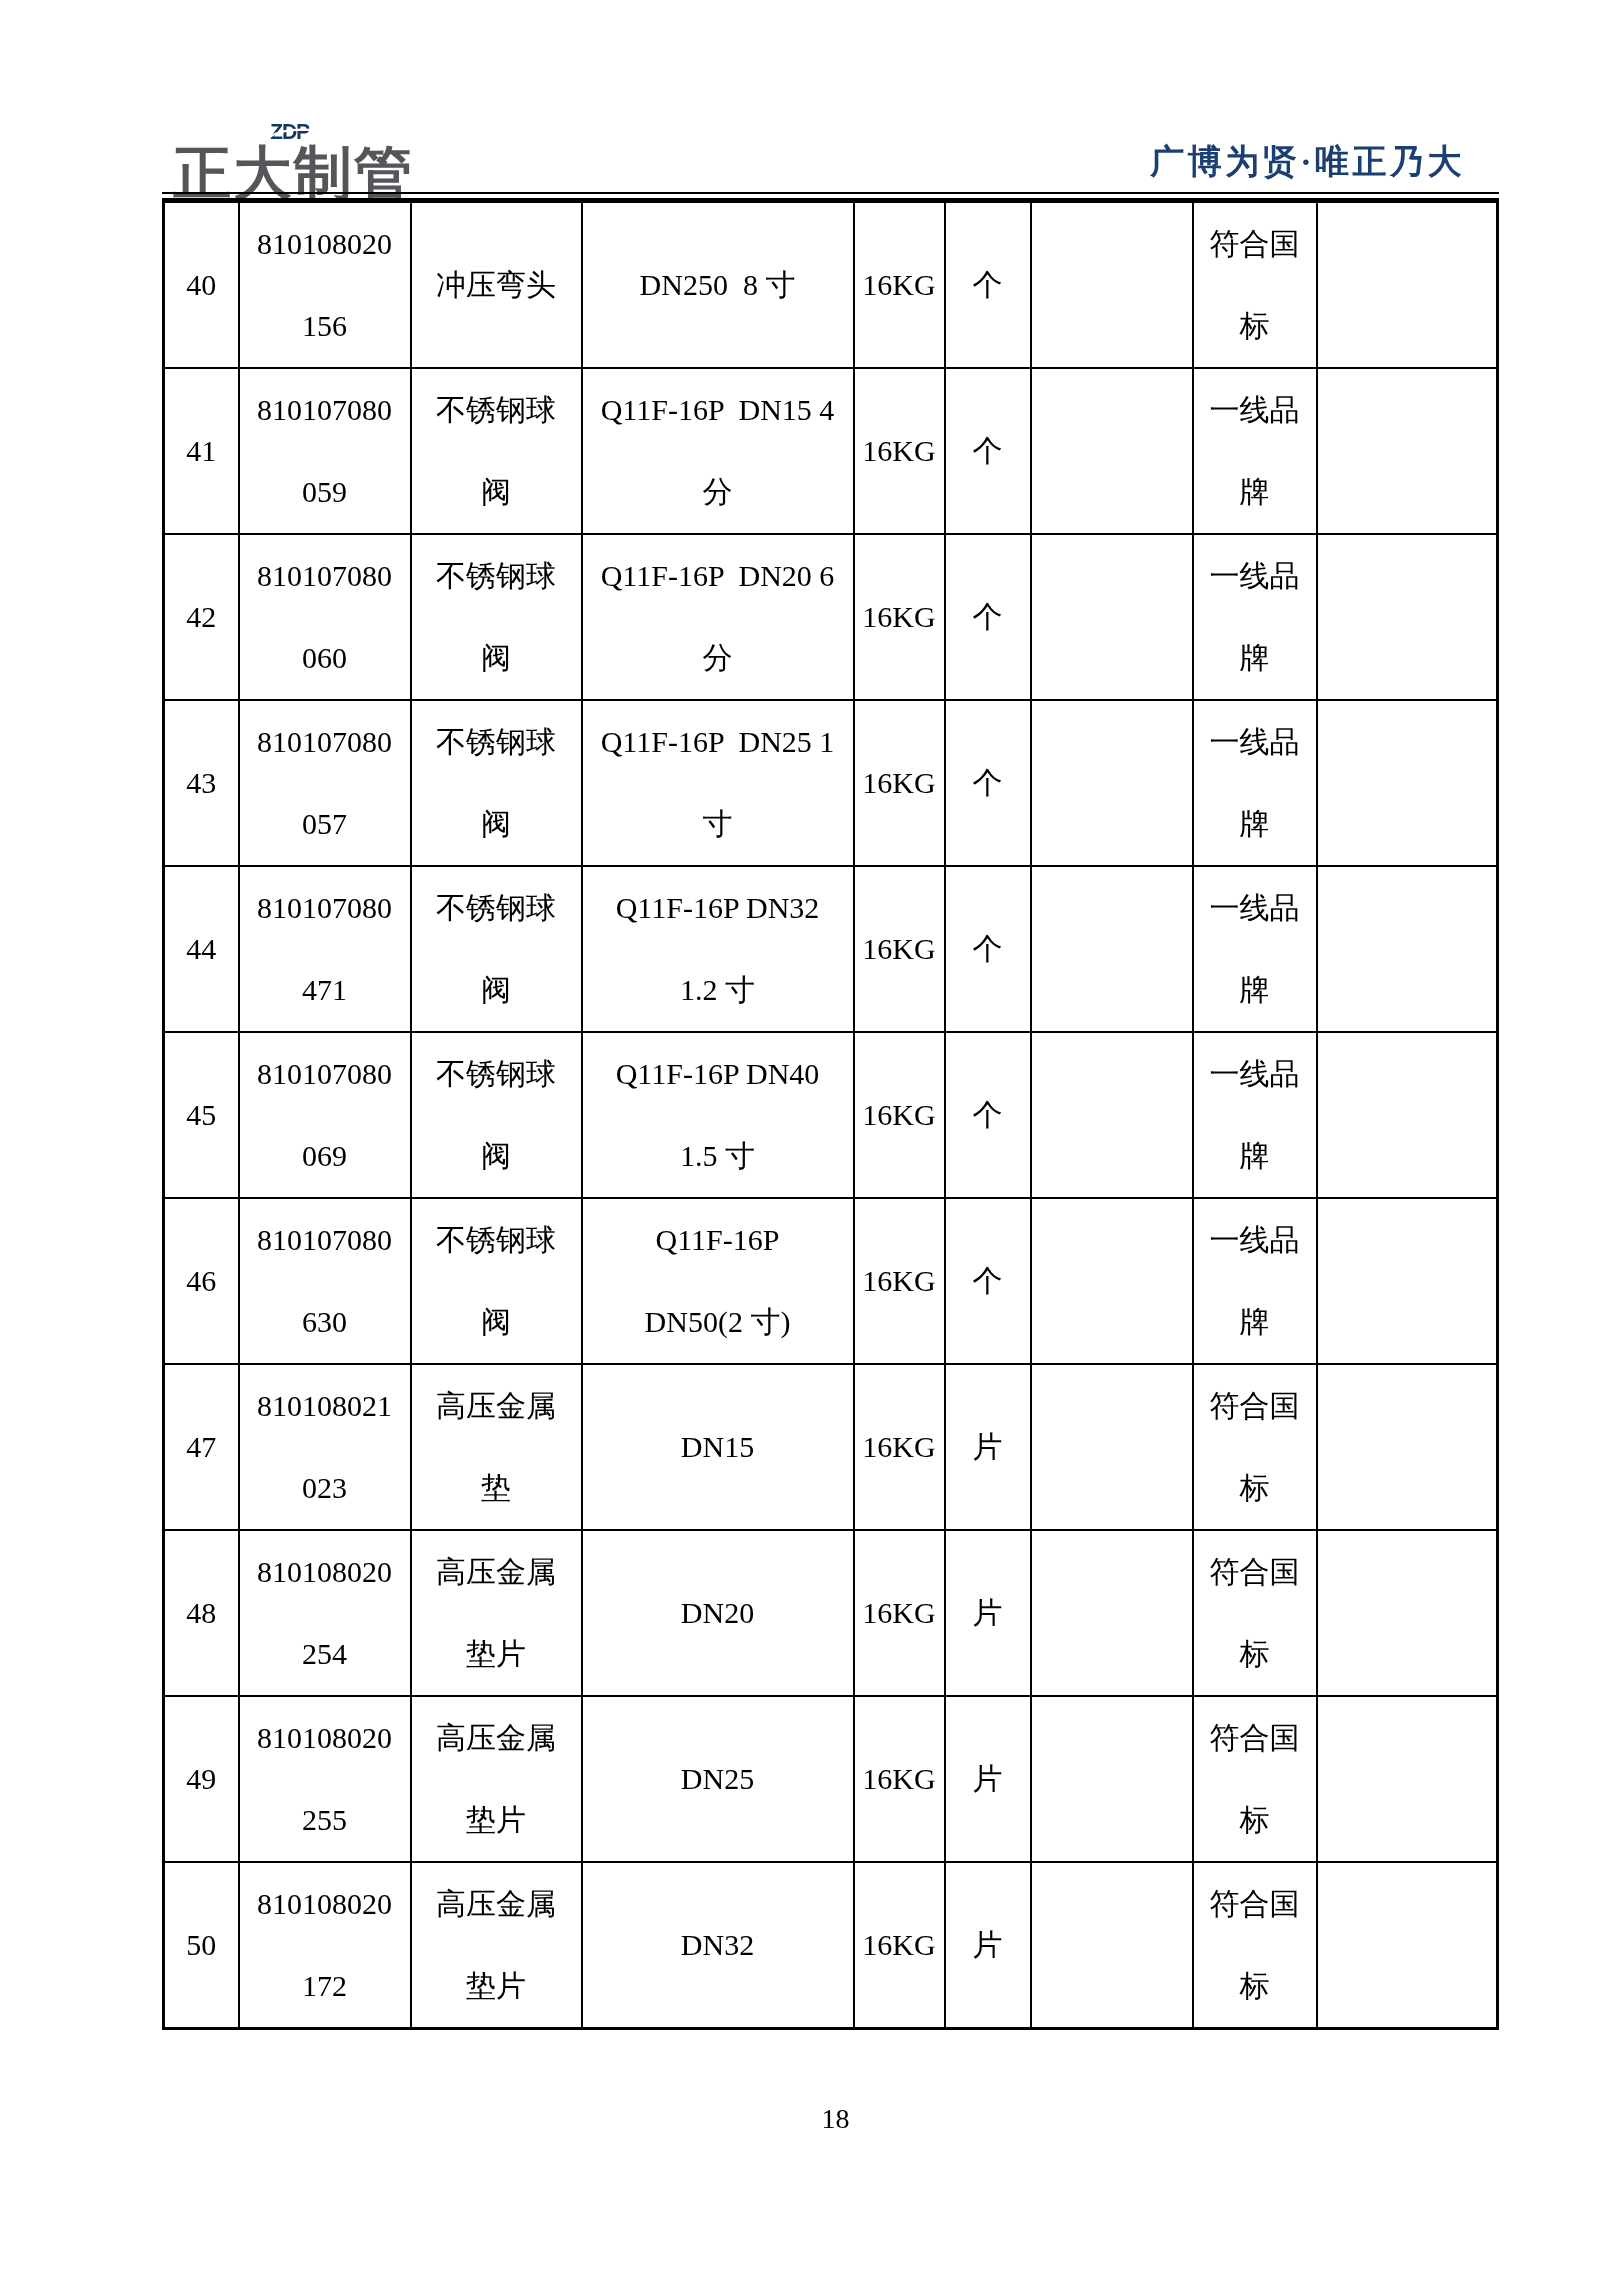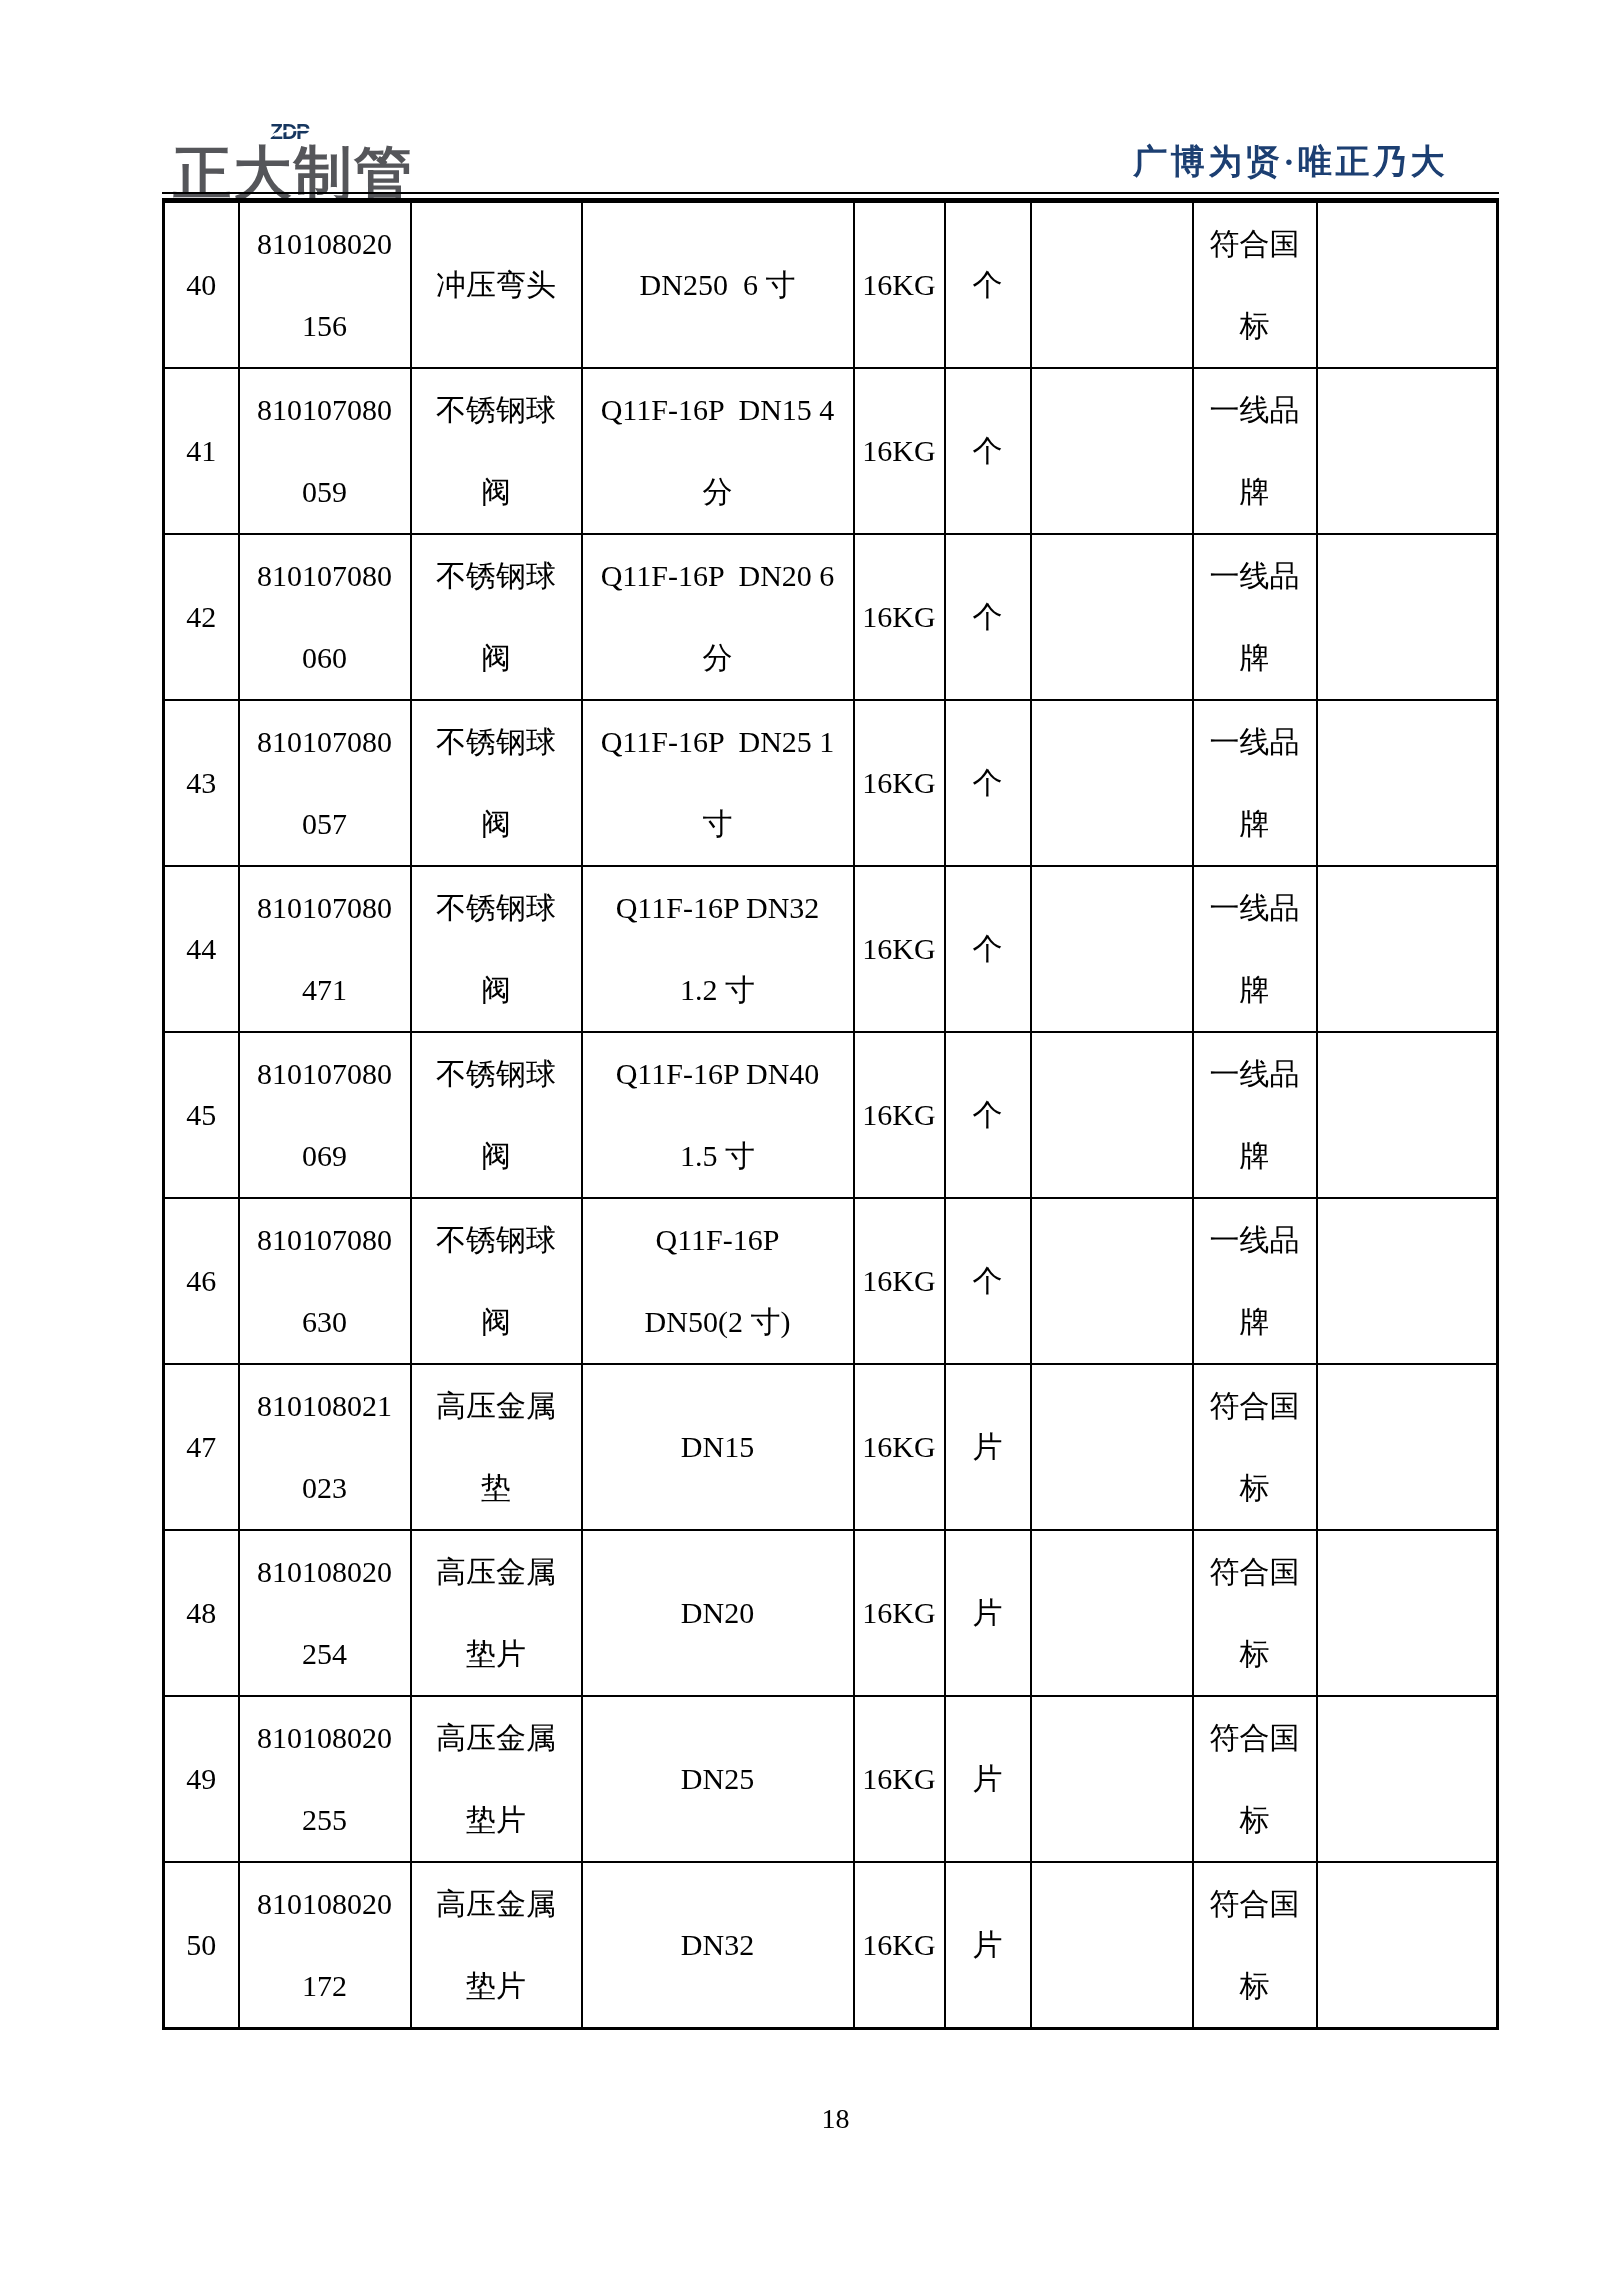--- a/index.html
+++ b/index.html
@@ -32,21 +32,21 @@
     font-weight: bold;
     font-size: 58px;
     color: #55565a;
     letter-spacing: 2.3px;
     margin-left: 8.2px;
     line-height: 1;
   }
   .slogan {
     position: absolute;
     top: 145px;
-    right: 175px;
+    right: 158px;
     font-family: "Liberation Serif", serif;
     font-weight: bold;
     font-size: 34px;
     color: #1c3f72;
     letter-spacing: 3.5px;
     line-height: 1;
     white-space: pre;
   }
   .header-rule {
     position: absolute;
@@ -144,21 +144,21 @@
               <div class="line">156</div>
             </div>
           </td>
           <td>
             <div class="cellwrap">
               <div class="line">冲压弯头</div>
             </div>
           </td>
           <td>
             <div class="cellwrap">
-              <div class="line">DN250  6 寸</div>
+              <div class="line">DN250  8 寸</div>
             </div>
           </td>
           <td>
             <div class="cellwrap">
               <div class="line">16KG</div>
             </div>
           </td>
           <td>
             <div class="cellwrap">
               <div class="line">个</div>

